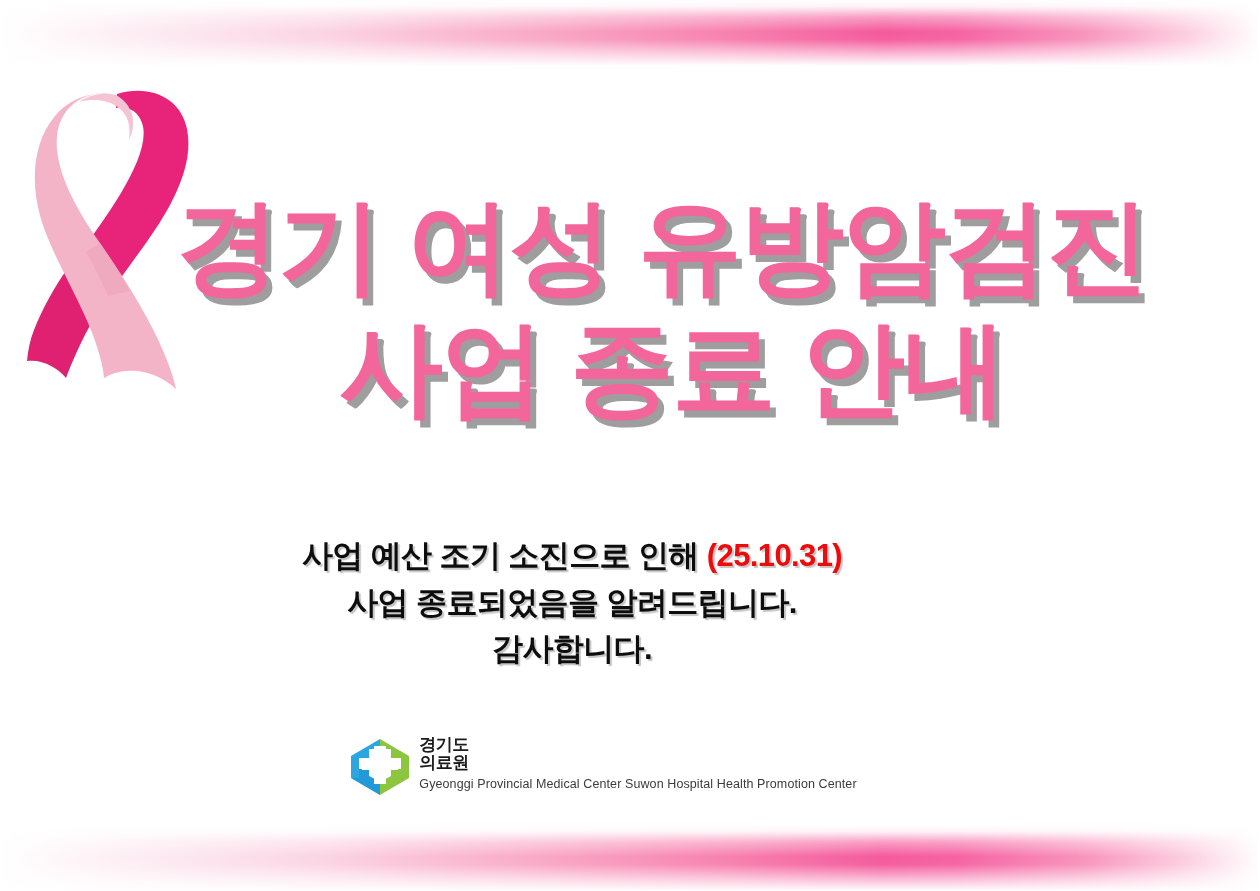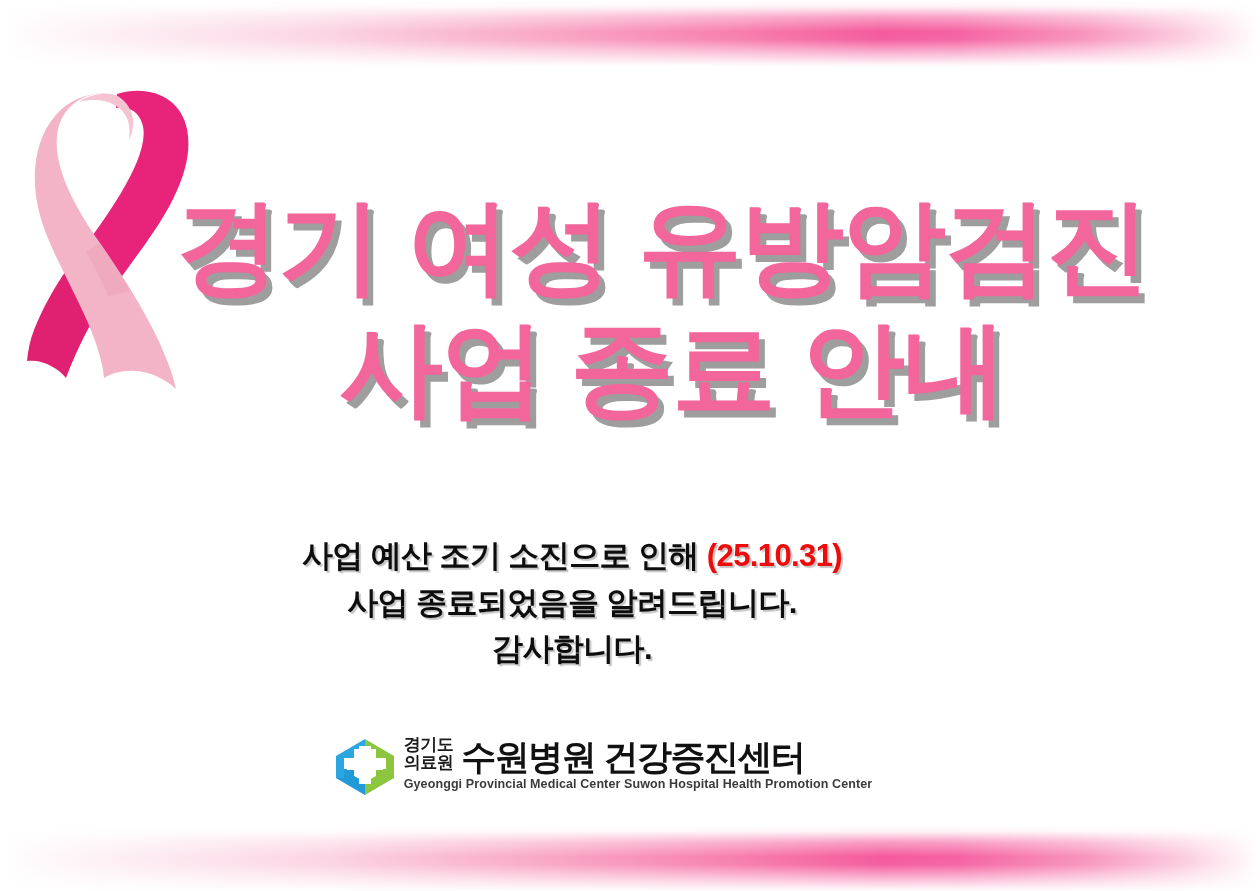--- a/index.html
+++ b/index.html
@@ -158,21 +158,21 @@
     font-weight: 700;
     font-size: 35px;
     letter-spacing: -1.5px;
     color: #111111;
     white-space: nowrap;
     line-height: 1;
   }
   .logo-tagline {
     margin-top: 5px;
     font-family: "Liberation Sans", "DejaVu Sans", sans-serif;
-    font-weight: 700;
+    font-weight: 400;
     font-size: 12.5px;
     letter-spacing: 0.1px;
     color: #3b3b3b;
     white-space: nowrap;
     text-align: right;
   }
 </style>
 </head>
 <body>
 
@@ -249,21 +249,20 @@
           <path fill="#ffffff" d="M24 8 H36 V20 H48 V32 H36 V46 H24 V32 H12 V20 H24 Z"></path>
         </svg>
       </span>
 
       <span class="logo-text">
         <span class="logo-row">
           <span class="logo-stack">
             <span>경기도</span>
             <span>의료원</span>
           </span>
-          <span class="logo-main">수원병원 건강증진센터</span>
         </span>
         <span class="logo-tagline">Gyeonggi Provincial Medical Center Suwon Hospital Health Promotion Center</span>
       </span>
     </div>
   </div>
 
   <div class="band band-bottom">
     <div class="sweep"></div>
     <div class="fade"></div>
   </div>

